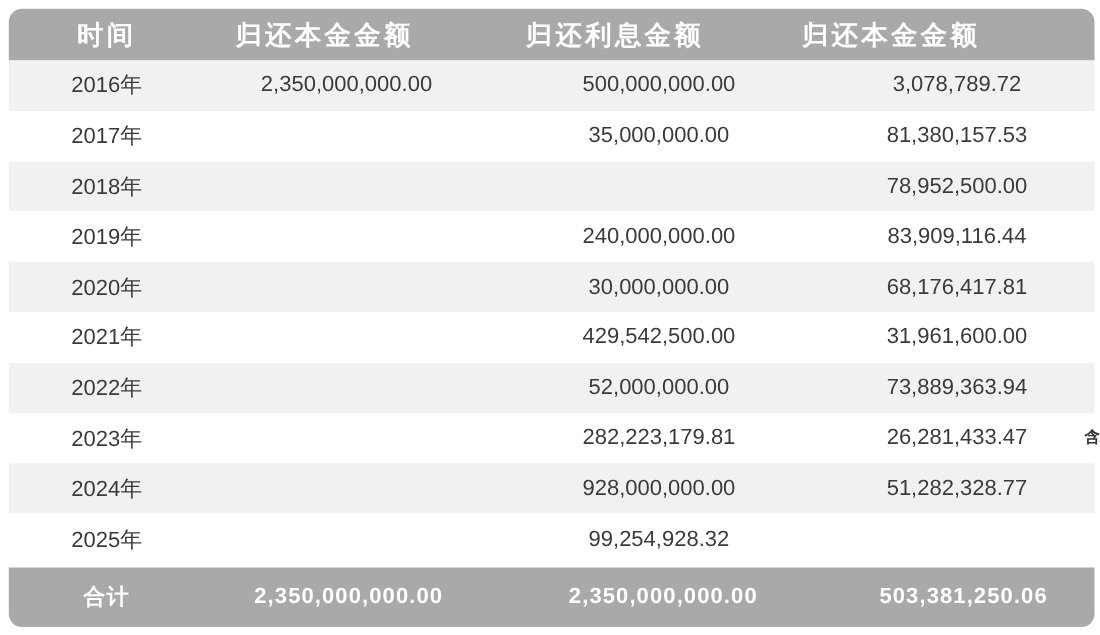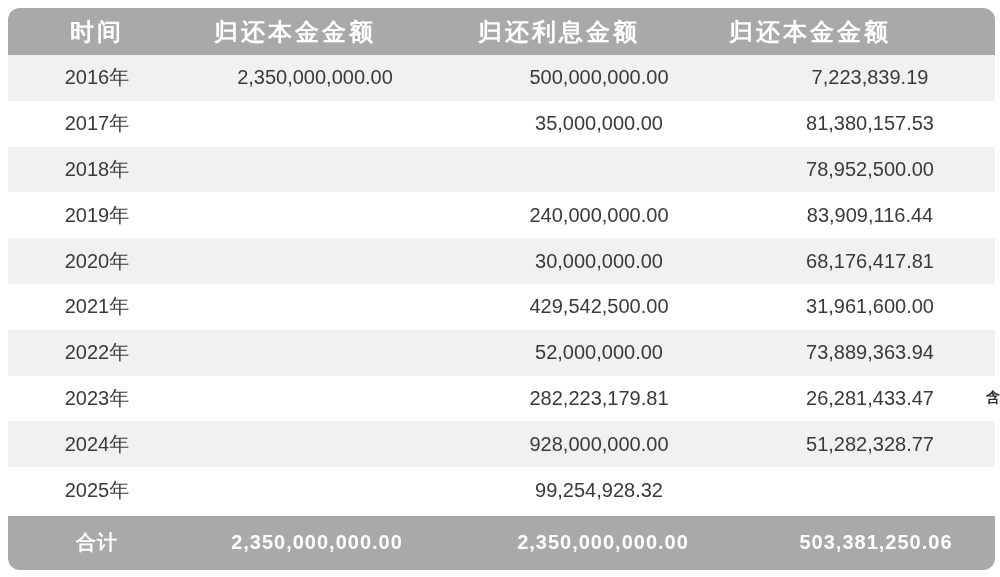--- a/index.html
+++ b/index.html
@@ -96,21 +96,21 @@
       <div class="cell">归还本金金额</div>
       <div class="cell">归还利息金额</div>
       <div class="cell">归还本金金额</div>
       <div class="cell"></div>
     </div>
 
     <div class="row data-row stripe">
       <div class="cell">2016年</div>
       <div class="cell">2,350,000,000.00</div>
       <div class="cell">500,000,000.00</div>
-      <div class="cell">7,223,839.19</div>
+      <div class="cell">3,078,789.72</div>
       <div class="cell note-cell">
           <span class="note"></span>
         </div>
     </div>
 
     <div class="row data-row">
       <div class="cell">2017年</div>
       <div class="cell"></div>
       <div class="cell">35,000,000.00</div>
       <div class="cell">81,380,157.53</div>

